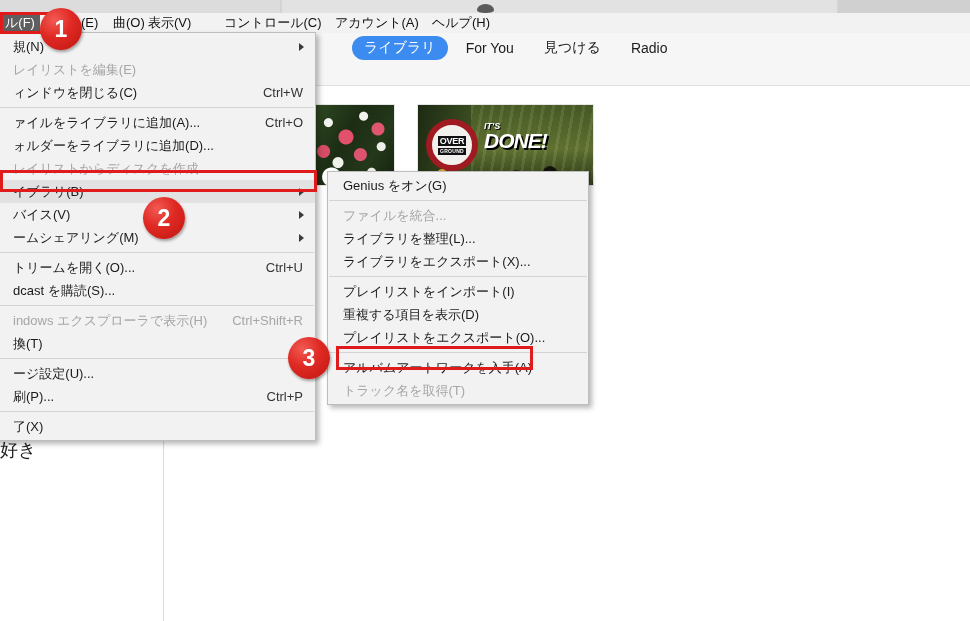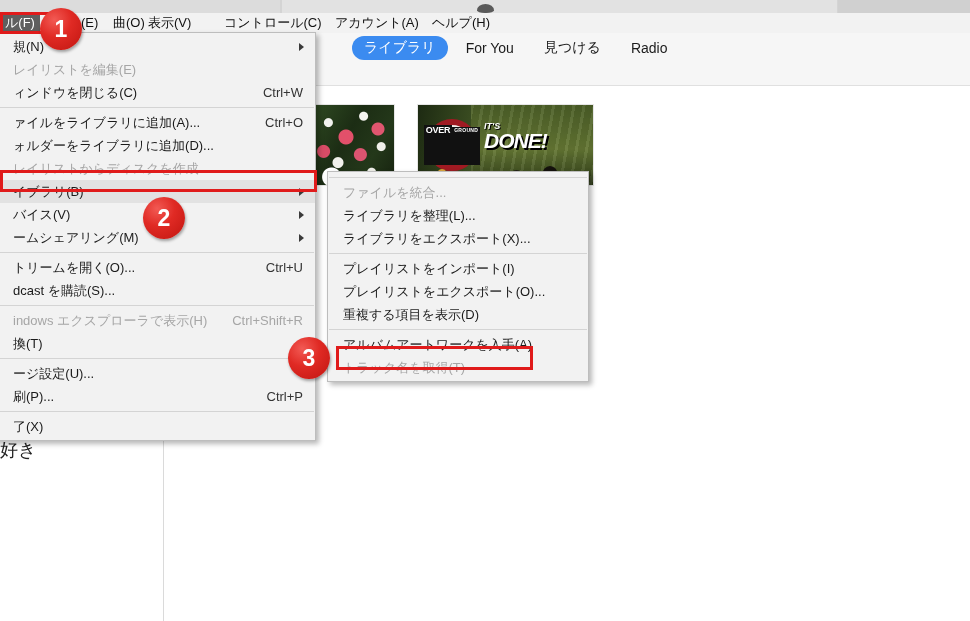--- a/index.html
+++ b/index.html
@@ -172,21 +172,22 @@
   }
   .og-badge {
     position: absolute;
     left: 8px; top: 14px;
     width: 52px; height: 52px;
     border-radius: 50%;
     background: #f2f0ec;
     border: 6px solid #a01a22;
     box-sizing: border-box;
     display: flex;
-    flex-direction: row;
+    flex-direction: column;
+    align-items: center;
     justify-content: center;
   }
   .og-badge .t1 {
     font-size: 9px;
     font-weight: bold;
     color: #111;
     letter-spacing: -0.3px;
     background: #111;
     color: #fff;
     padding: 0 2px;
@@ -458,20 +459,23 @@
   <div class="menu-sep"></div>
 
   <div class="menu-row">
     <span>了(X)</span>
   </div>
 
 </div>
 
 <div class="menu-popup" id="library-submenu">
 
+  <div class="menu-row">
+    <span>Genius をオン(G)</span>
+  </div>
 
   <div class="menu-sep"></div>
 
   <div class="menu-row disabled">
     <span>ファイルを統合...</span>
   </div>
 
   <div class="menu-row">
     <span>ライブラリを整理(L)...</span>
   </div>
@@ -480,25 +484,25 @@
     <span>ライブラリをエクスポート(X)...</span>
   </div>
 
   <div class="menu-sep"></div>
 
   <div class="menu-row">
     <span>プレイリストをインポート(I)</span>
   </div>
 
   <div class="menu-row">
+    <span>重複する項目を表示(D)</span>
+  </div>
+
+  <div class="menu-row">
     <span>プレイリストをエクスポート(O)...</span>
-  </div>
-
-  <div class="menu-row">
-    <span>重複する項目を表示(D)</span>
   </div>
 
   <div class="menu-sep"></div>
 
   <div class="menu-row">
     <span>アルバムアートワークを入手(A)</span>
   </div>
 
   <div class="menu-row disabled">
     <span>トラック名を取得(T)</span>

